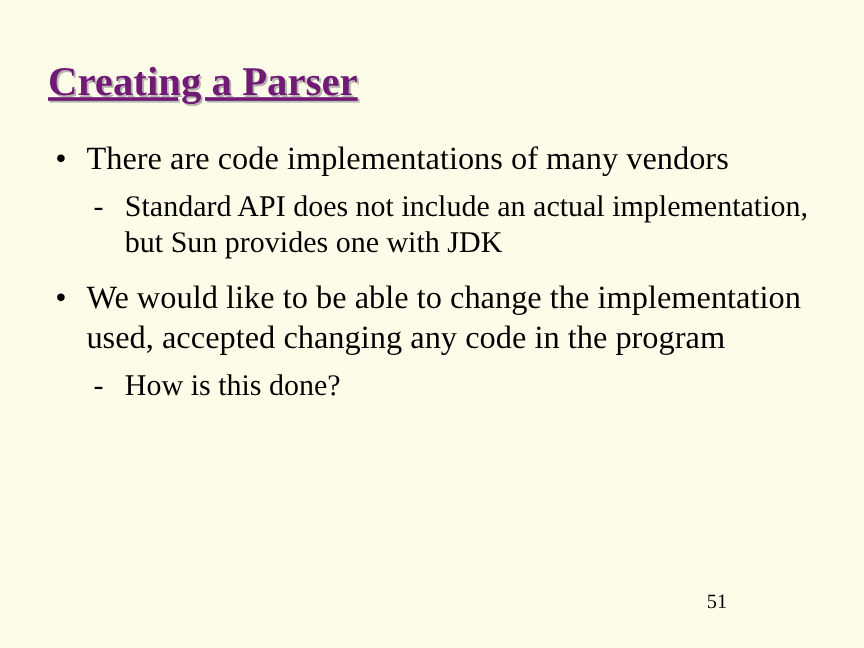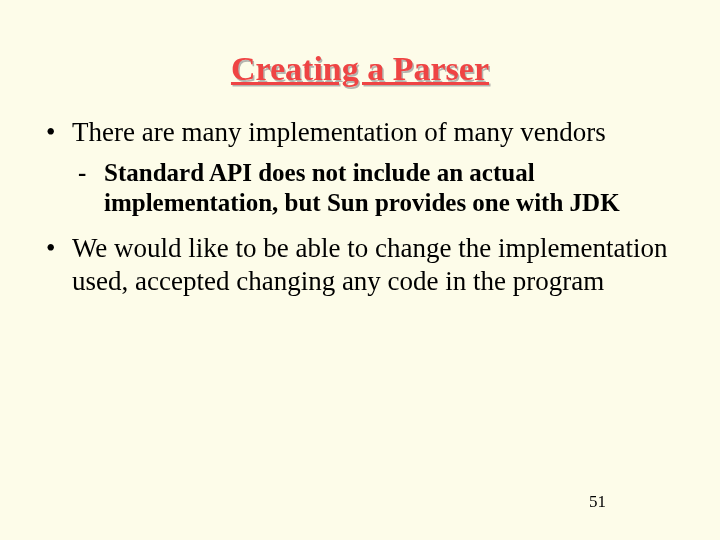--- a/index.html
+++ b/index.html
@@ -5,24 +5,23 @@
   * { margin: 0; padding: 0; box-sizing: border-box; }
   html, body { width: 720px; height: 540px; }
   body {
     background: #fdfce9;
     font-family: "Times New Roman", Times, serif;
     color: #000;
     position: relative;
     padding: 50px 40px 40px 40px;
   }
   .title {
-    text-align: center;
     font-size: 34px;
     font-weight: bold;
-    color: #ef4444;
+    color: #701a75;
     text-decoration: underline;
     text-shadow: 1.5px 1.5px 0 rgba(150,150,150,0.7);
     margin-bottom: 28px;
   }
   ul.bullets {
     list-style: none;
     font-size: 27px;
     line-height: 1.2;
   }
   ul.bullets > li {
@@ -40,21 +39,20 @@
   ul.sub {
     list-style: none;
     font-size: 25px;
     margin-top: 10px;
     margin-bottom: 6px;
   }
   ul.sub > li {
     position: relative;
     padding-left: 32px;
     margin-bottom: 10px;
-    font-weight: bold;
   }
   ul.sub > li::before {
     content: "-";
     position: absolute;
     left: 6px;
     top: 0;
   }
   .pagenum {
     position: absolute;
     right: 114px;
@@ -63,25 +61,30 @@
     color: #000;
   }
 </style>
 </head>
 <body>
 
 <h1 class="title">Creating a Parser</h1>
 
 <ul class="bullets">
   <li>
-    <span>There are many implementation of many vendors</span>
+    <span>There are code implementations of many vendors</span>
     <ul class="sub">
       <li>
         <span>Standard API does not include an actual implementation, but Sun provides one with JDK</span>
       </li>
     </ul>
   </li>
   <li>
     <span>We would like to be able to change the implementation used, accepted changing any code in the program</span>
+    <ul class="sub">
+      <li>
+        <span>How is this done?</span>
+      </li>
+    </ul>
   </li>
 </ul>
 
 <div class="pagenum">51</div>
 
 </body></html>

